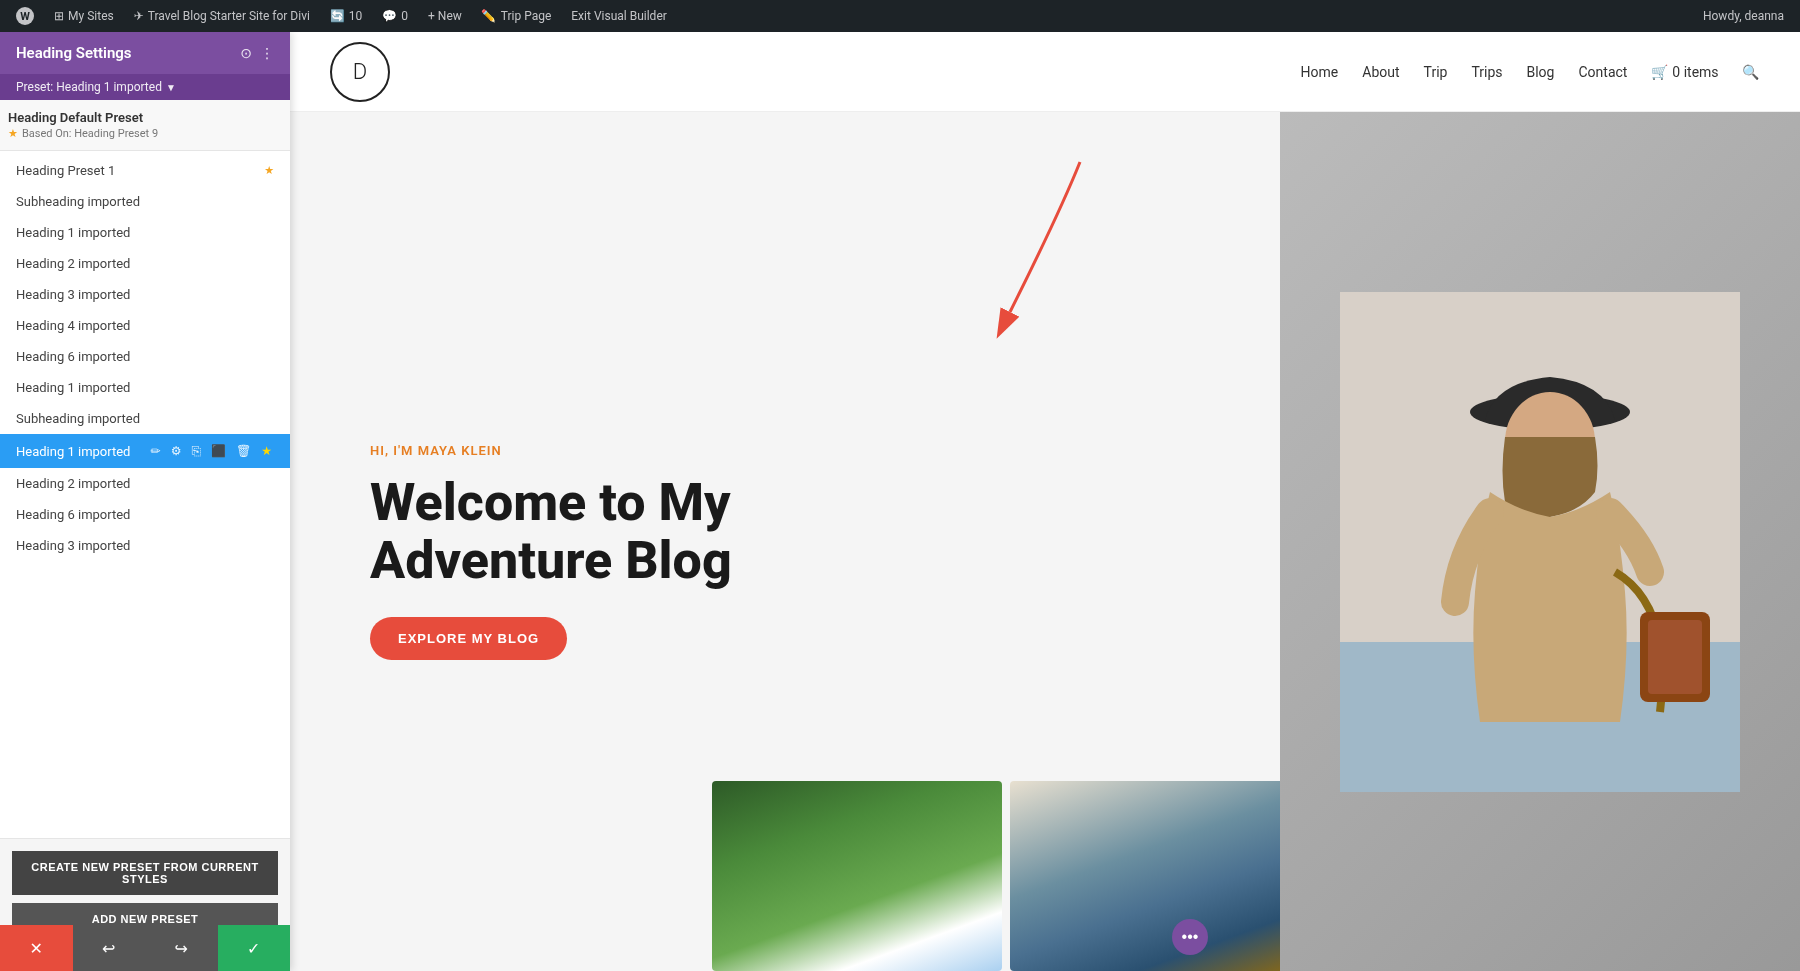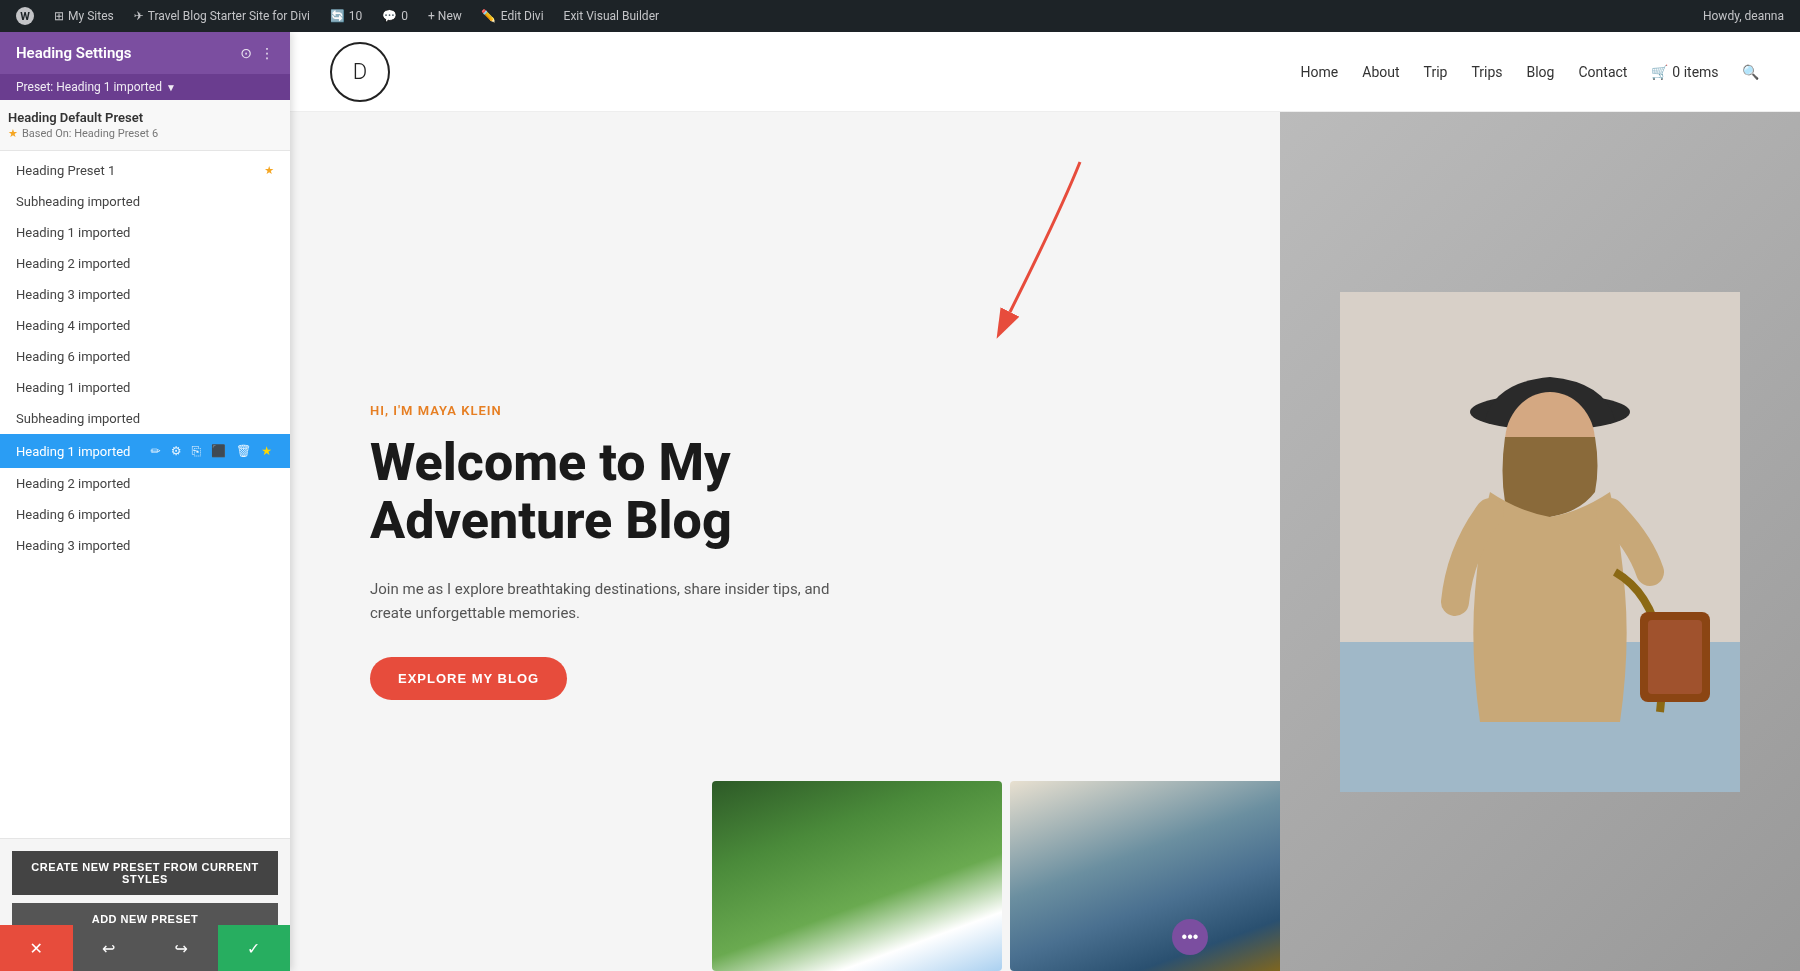--- a/index.html
+++ b/index.html
@@ -412,21 +412,21 @@
   </div>
   <div class="admin-bar-item">
     <span>💬</span>
     <span>0</span>
   </div>
   <div class="admin-bar-item">
     <span>+ New</span>
   </div>
   <div class="admin-bar-item">
     <span>✏️</span>
-    <span>Edit Divi</span>
+    <span>Trip Page</span>
   </div>
   <div class="admin-bar-item">
     <span>Exit Visual Builder</span>
   </div>
   <div class="admin-bar-right">
     <div class="admin-bar-item">
       <span>Howdy, deanna</span>
     </div>
   </div>
 </div>
@@ -446,21 +446,21 @@
     <div class="preset-subtitle">
       <span>Preset: Heading 1 imported</span>
       <span class="preset-subtitle-arrow">▼</span>
     </div>
 
     <div class="preset-group">
       <div class="preset-group-header">
         <div class="preset-group-title">Heading Default Preset</div>
         <div class="preset-group-sub">
           <span class="star-icon">★</span>
-          <span>Based On: Heading Preset 6</span>
+          <span>Based On: Heading Preset 9</span>
         </div>
       </div>
     </div>
 
     <div class="preset-list">
 
       <div class="preset-item" style="justify-content: space-between;">
         <span class="preset-item-label">Heading Preset 1</span>
         <span class="star-icon" style="color:#f5a623;">★</span>
       </div>
@@ -546,21 +546,20 @@
     </div>
 
     <div class="hero-section">
 
       <div class="hero-left">
         <div class="hero-tag">HI, I'M MAYA KLEIN</div>
         <h1 class="hero-title">
           <span>Welcome to My</span><br>
           <span>Adventure Blog</span>
         </h1>
-        <p class="hero-desc">Join me as I explore breathtaking destinations, share insider tips, and create unforgettable memories.</p>
         <button class="hero-cta">EXPLORE MY BLOG</button>
 
         <div class="red-arrow">
           <svg class="arrow-svg" width="120" height="200" viewBox="0 0 120 200">
             <defs>
               <marker id="arrowhead" markerWidth="10" markerHeight="7" refX="0" refY="3.5" orient="auto">
                 <polygon points="0 0, 10 3.5, 0 7" fill="#e74c3c"></polygon>
               </marker>
             </defs>
             <path d="M 100 10 Q 80 60, 30 160" stroke="#e74c3c" stroke-width="3" fill="none" marker-end="url(#arrowhead)"></path>

